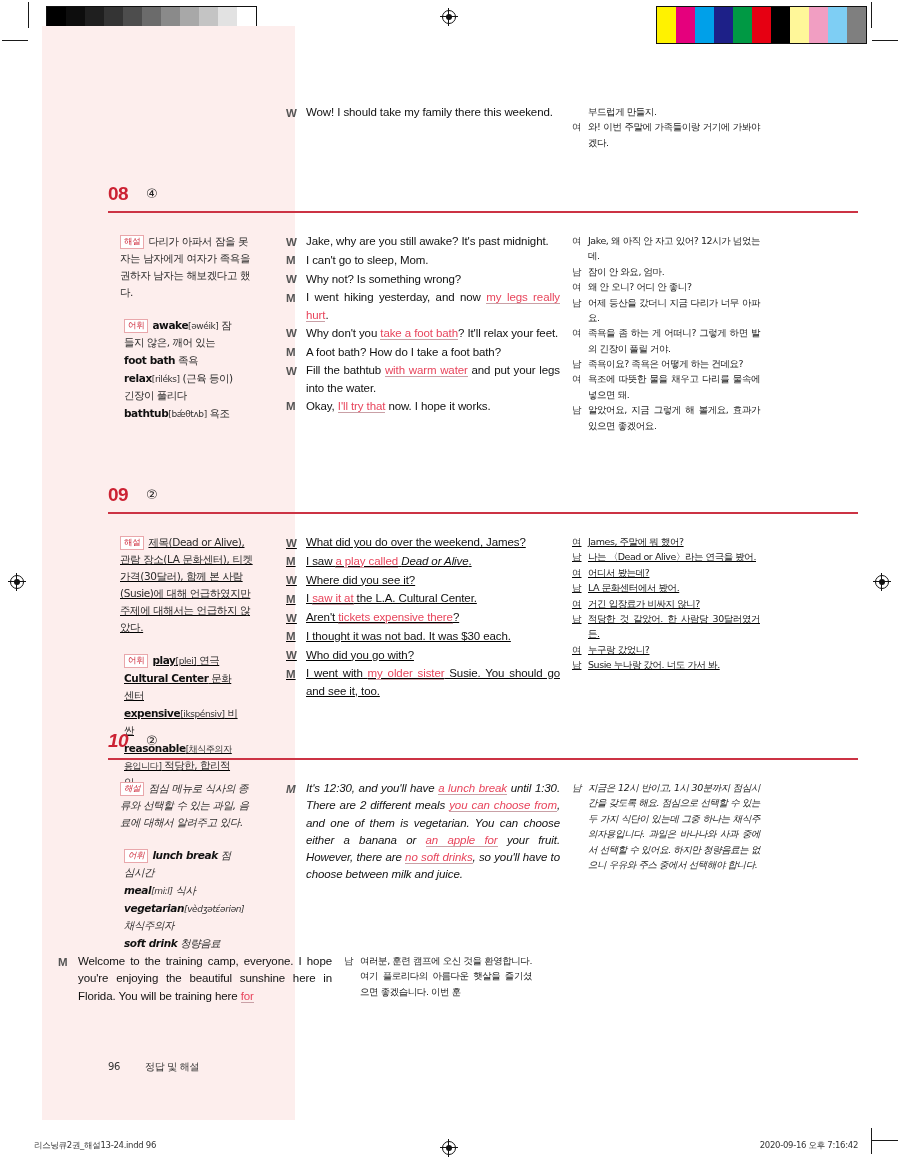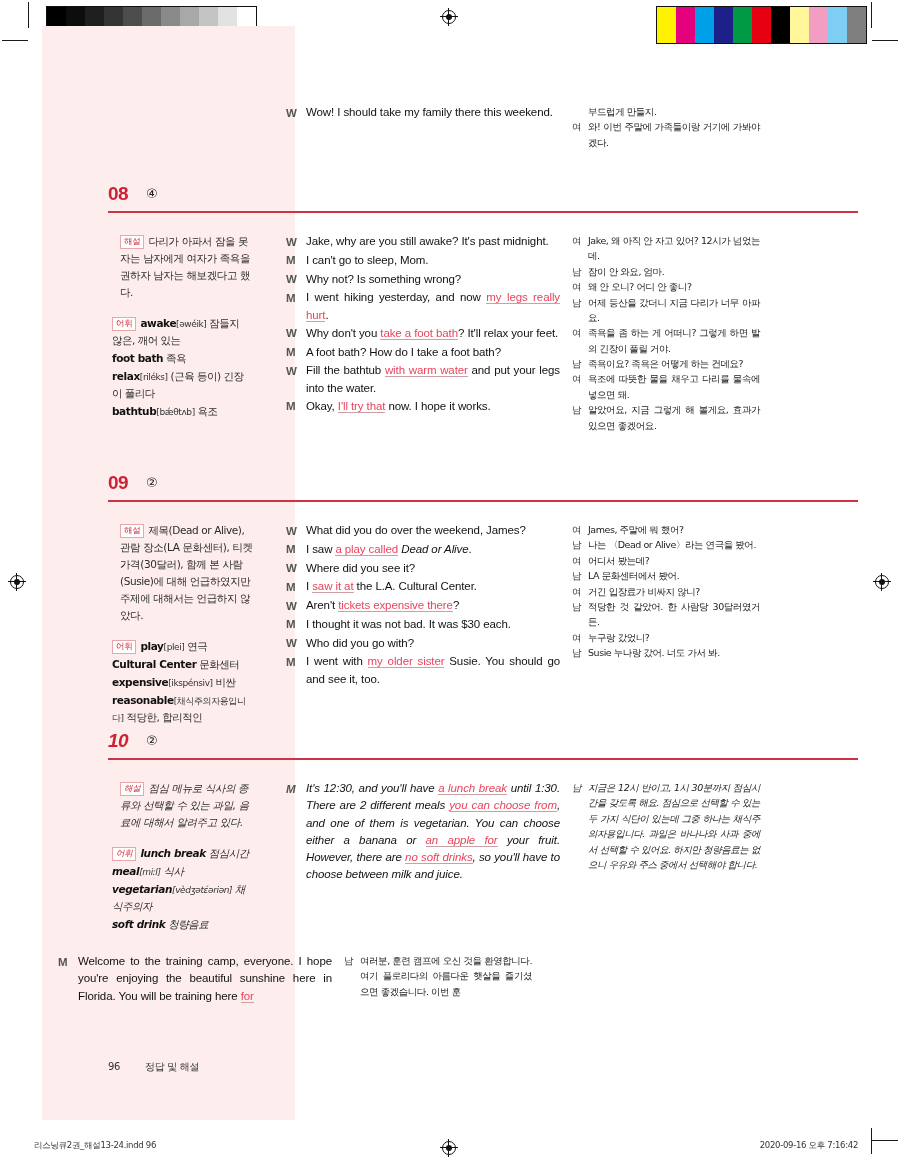--- a/index.html
+++ b/index.html
@@ -61,21 +61,21 @@
     color:#cc2233;font-size:8.5px;padding:1px 3px 2px;margin-right:4px;
     vertical-align:1px;line-height:1;letter-spacing:-0.3px;
     font-family:"DejaVu Sans",sans-serif;
   }
   .explain{
     font-size:10.5px;line-height:1.62;color:#2b2b2b;
     letter-spacing:-0.4px;margin:0 0 14px 12px;
     font-family:"DejaVu Sans",sans-serif;
   }
   .vocab{font-size:10.5px;line-height:1.62;color:#2b2b2b;letter-spacing:-0.4px;
-    font-family:"DejaVu Sans",sans-serif;margin:4px;}
+    font-family:"DejaVu Sans",sans-serif;margin:16px;}
   .vocab .w{font-weight:bold;color:#111;}
   .vocab .ipa{font-size:9px;color:#333;}
   .vocab .kr{letter-spacing:-0.5px;}
   .vocab-line{margin-bottom:1px;}
 
   
   .line{display:flex;margin-bottom:1px;}
   .spk{
     width:20px;flex:none;font-size:11.5px;font-weight:bold;color:#555;
     line-height:1.5;padding-top:0.5px;
@@ -277,21 +277,21 @@
               <div class="kspk">여</div>
               <div class="kutt">욕조에 따뜻한 물을 채우고 다리를 물속에 넣으면 돼.</div>
             </div>
             <div class="kline">
               <div class="kspk">남</div>
               <div class="kutt">알았어요, 지금 그렇게 해 볼게요, 효과가 있으면 좋겠어요.</div>
             </div>
           </div>
         </div>
       </div>
-      <div class="q-block" style="top: 472px;">
+      <div class="q-block" style="top: 484px; text-decoration: underline;">
         <div class="q-head">
           <div class="q-num">09</div>
           <div class="q-ans">②</div>
           <div class="q-rule"></div>
         </div>
         <div class="q-body">
           <div class="col-left">
             <p class="explain"><span class="tag">해설</span><span>제목(Dead or Alive), 관람 장소(LA 문화센터), 티켓 가격(30달러), 함께 본 사람(Susie)에 대해 언급하였지만 주제에 대해서는 언급하지 않았다.</span></p>
             <div class="vocab">
               <div class="vocab-line"><span class="tag">어휘</span><span class="w">play</span><span class="ipa">[plei]</span><span class="kr"> 연극</span></div>

